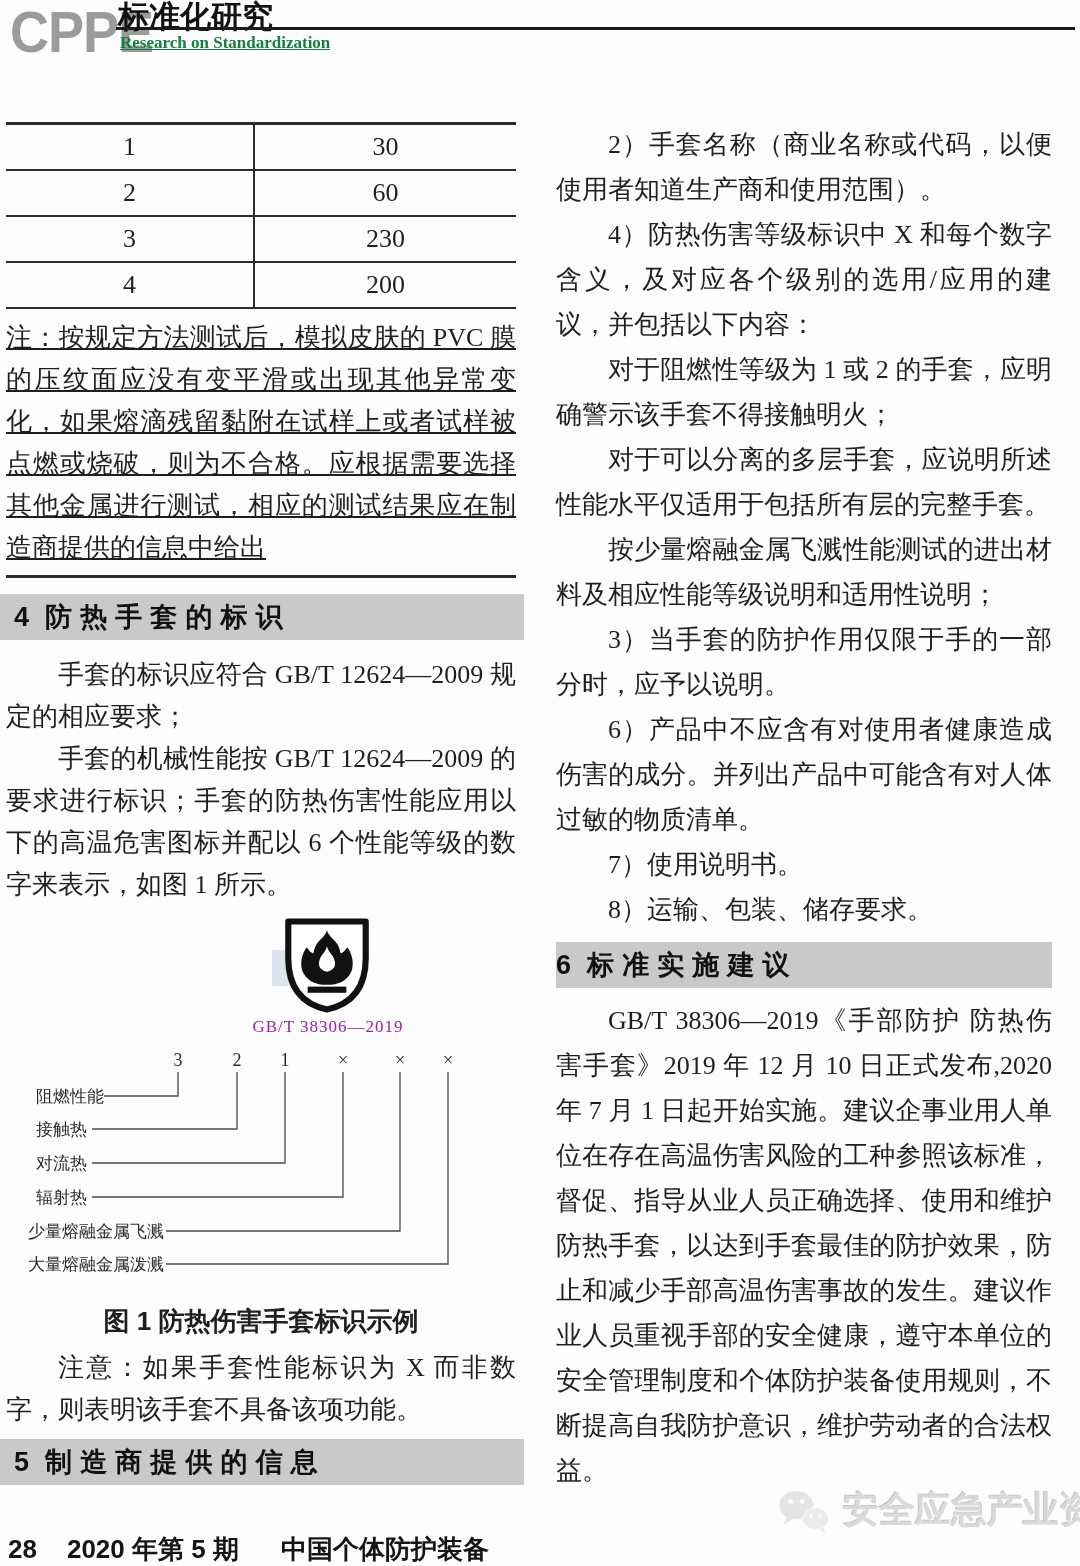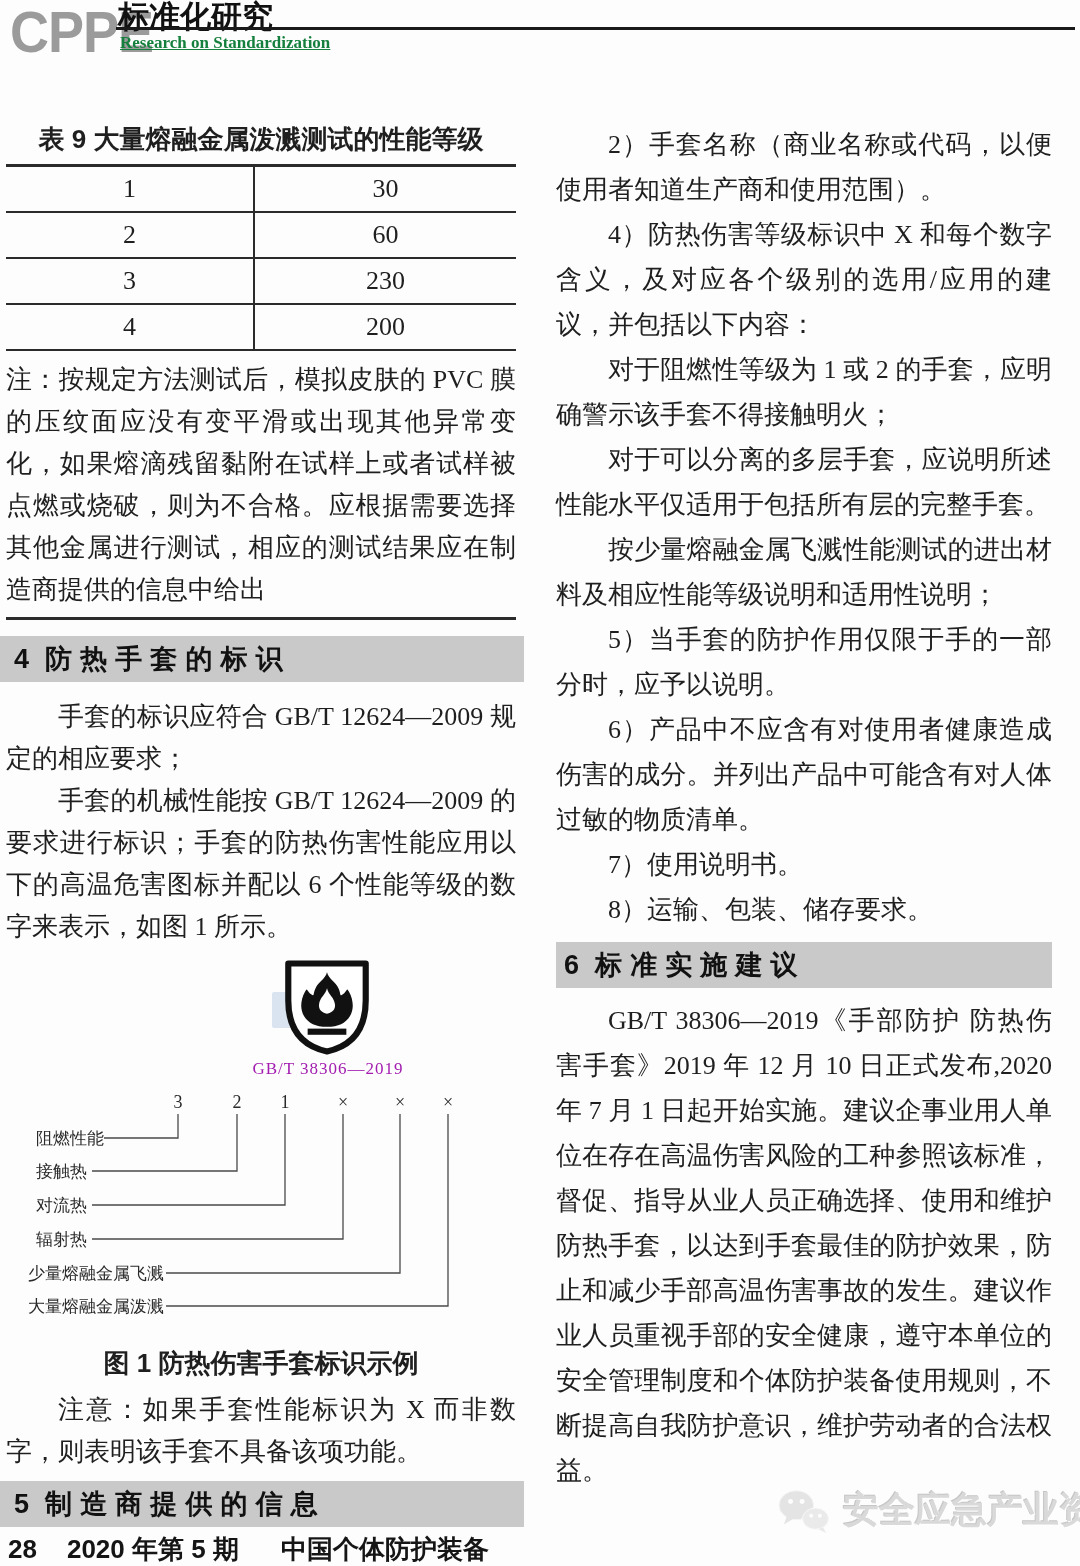--- a/index.html
+++ b/index.html
@@ -19,25 +19,25 @@
   .col-right{position:absolute;left:556px;top:122px;width:496px;}
   .p{font-size:26px;line-height:42px;text-align:justify;text-indent:2em;margin:0;}
   .col-right .p{line-height:45px;}
   
   .tbl-title{text-align:center;font-family:"Liberation Sans","DejaVu Sans",sans-serif;
              font-weight:bold;font-size:26px;margin:0 0 7px 0;}
   table.t9{width:100%;border-collapse:collapse;border-top:3px solid #2b2b2b;}
   table.t9 td{height:42px;text-align:center;font-size:26px;border-bottom:2px solid #2b2b2b;}
   table.t9 td:first-child{width:245px;border-right:2px solid #2b2b2b;}
   .tbl-note{font-size:26px;line-height:42px;text-align:justify;margin-top:8px;
-            padding-bottom:6px;border-bottom:3px solid #2b2b2b;}
+            padding-bottom:6px;border-bottom:3px solid #2b2b2b;text-decoration:underline;}
   
   .secbar{height:46px;line-height:46px;background:#c9c9c9;color:#111;
           font-family:"Liberation Sans","DejaVu Sans",sans-serif;font-weight:bold;font-size:27px;
-          padding-left:8px;white-space:nowrap;overflow:hidden;}
+          white-space:nowrap;overflow:hidden;}
   .col-left .secbar{margin-left:-6px;width:524px;padding-left:14px;box-sizing:border-box;}
   .secbar .num{margin-right:16px;}
   .secbar .ht{letter-spacing:0.30em;}
   .mt16{margin-top:16px;} .mt14{margin-top:14px;} .mt10{margin-top:10px;} .mt8{margin-top:8px;}
   
   .figure{position:relative;height:372px;margin-top:10px;}
   .shield{position:absolute;left:277px;top:0;}
   .blue-smudge{position:absolute;left:266px;top:34px;width:26px;height:36px;
                background:rgba(150,180,215,.33);border-radius:2px;}
   .gbt-label{position:absolute;left:212px;top:101px;width:220px;text-align:center;
@@ -64,21 +64,20 @@
 
   <div>
     <div class="hdr-logo">CPPE</div>
     <div class="hdr-cn">标准化研究</div>
     <div class="hdr-rule"></div>
     <div class="hdr-en">Research on Standardization</div>
   </div>
 
   <div class="col-left">
 
-    <div class="tbl-title">表 9 大量熔融金属泼溅测试的性能等级</div>
 
     <table class="t9">
       <tbody>
         <tr>
           <td>1</td>
           <td>30</td>
         </tr>
         <tr>
           <td>2</td>
           <td>60</td>
@@ -153,21 +152,21 @@
     </div>
 
   </div>
 
   <div class="col-right">
     <p class="p">2）手套名称（商业名称或代码，以便使用者知道生产商和使用范围）。</p>
     <p class="p">4）防热伤害等级标识中 X 和每个数字含义，及对应各个级别的选用/应用的建议，并包括以下内容：</p>
     <p class="p">对于阻燃性等级为 1 或 2 的手套，应明确警示该手套不得接触明火；</p>
     <p class="p">对于可以分离的多层手套，应说明所述性能水平仅适用于包括所有层的完整手套。</p>
     <p class="p">按少量熔融金属飞溅性能测试的进出材料及相应性能等级说明和适用性说明；</p>
-    <p class="p">5）当手套的防护作用仅限于手的一部分时，应予以说明。</p>
+    <p class="p">3）当手套的防护作用仅限于手的一部分时，应予以说明。</p>
     <p class="p">6）产品中不应含有对使用者健康造成伤害的成分。并列出产品中可能含有对人体过敏的物质清单。</p>
     <p class="p">7）使用说明书。</p>
     <p class="p">8）运输、包装、储存要求。</p>
 
     <div class="secbar mt10">
       <span class="num">6</span><span class="ht">标准实施建议</span>
     </div>
 
     <p class="p mt10">GB/T 38306—2019《手部防护 防热伤害手套》2019 年 12 月 10 日正式发布,2020 年 7 月 1 日起开始实施。建议企事业用人单位在存在高温伤害风险的工种参照该标准，督促、指导从业人员正确选择、使用和维护防热手套，以达到手套最佳的防护效果，防止和减少手部高温伤害事故的发生。建议作业人员重视手部的安全健康，遵守本单位的安全管理制度和个体防护装备使用规则，不断提高自我防护意识，维护劳动者的合法权益。</p>
 

